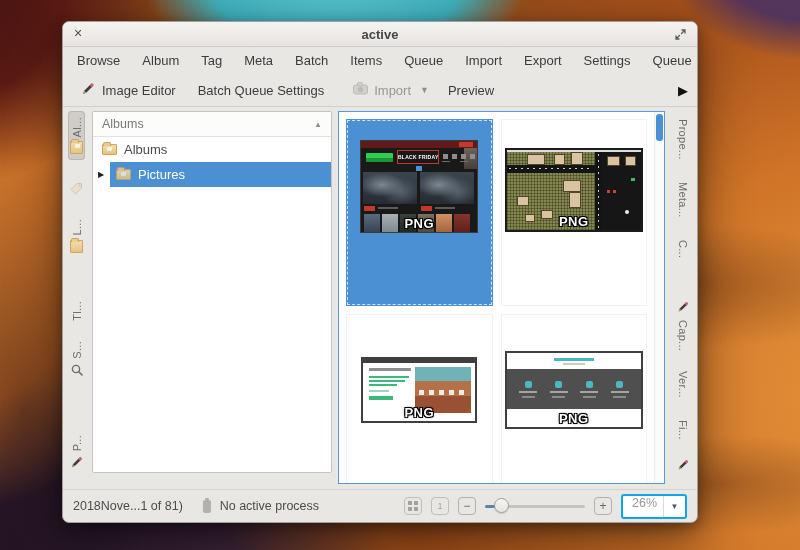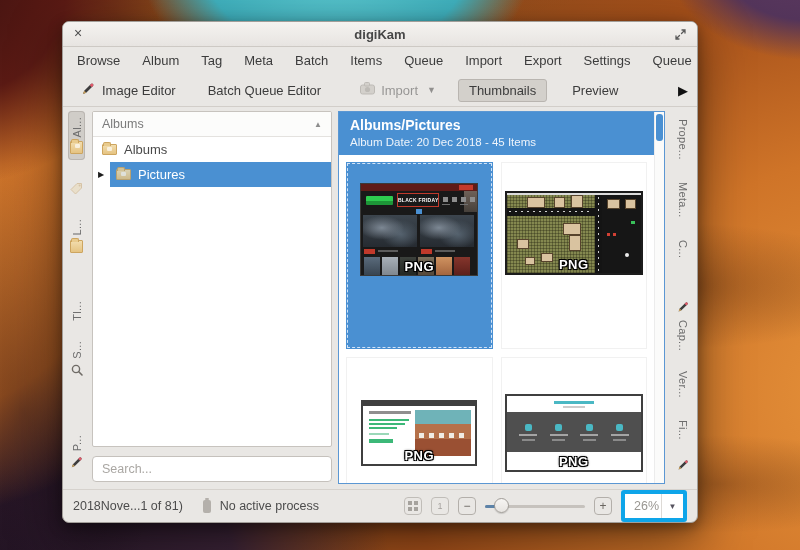--- a/index.html
+++ b/index.html
@@ -33,21 +33,21 @@
   .titlebar { flex:0 0 25px; background:linear-gradient(#f5f3f0,#e7e4e1);
     border-bottom:1px solid #cdc9c4; position:relative; display:flex; align-items:center; justify-content:center; }
   .close-btn { position:absolute; left:11px; top:4px; font-size:14px; line-height:14px; color:#4e4e4e; cursor:default; }
   .win-title { font-size:13px; font-weight:bold; color:#474747; }
   .resize-btn { position:absolute; right:10px; top:5px; }
 
   .menubar { flex:0 0 27px; display:flex; align-items:center; padding:0 14px; gap:22px;
     font-size:13px; color:#3c3c3c; }
   .menu-item { cursor:default; }
 
-  .toolbar { flex:0 0 33px; display:flex; align-items:center; padding:0 10px; gap:18px;
+  .toolbar { flex:0 0 33px; display:flex; align-items:center; padding:0 10px; gap:8px;
     font-size:13px; color:#3c3c3c; border-bottom:1px solid #d2cec9; position:relative; }
   .tb-item { display:flex; align-items:center; gap:6px; padding:4px 7px; white-space:nowrap; }
   .tb-item.active { background:#d3d0cb; border:1px solid #b9b5b0; border-radius:3px; padding:3px 10px; }
   .tb-import { display:flex; align-items:center; gap:6px; opacity:.48; margin-left:10px; padding:4px 4px; }
   .tb-caret { font-size:9px; color:#333; margin-left:3px; }
   .overflow-arrow { position:absolute; right:9px; font-size:13px; color:#101010; }
 
   
   .content { flex:1; display:flex; min-height:0; }
 
@@ -168,22 +168,22 @@
   .sb-btn { width:18px; height:18px; border:1px solid #b3afaa; border-radius:4px;
     display:flex; align-items:center; justify-content:center; background:transparent; color:#767публ26e; }
   .sb-btn.dim { opacity:.75; }
   .sb-one { font-size:9px; color:#8c8884; }
   .sb-glyph { font-size:12px; color:#6a6661; line-height:1; }
   .slider { width:100px; height:18px; position:relative; }
   .slider .track { position:absolute; left:0; right:0; top:8px; height:3px; background:#c6c2bd; border-radius:2px; }
   .slider .fill { position:absolute; left:0; top:8px; width:16px; height:3px; background:#5d83a8; border-radius:2px; }
   .slider .handle { position:absolute; left:9px; top:1px; width:15px; height:15px; border-radius:50%;
     background:linear-gradient(#f7f5f3,#e7e4e0); border:1px solid #a19d98; box-shadow:0 1px 1px rgba(0,0,0,.15); }
-  .zoom-combo { width:66px; height:32px; background:#fff; border:4px solid #0ea5e9; border-radius:3px;
-    display:flex; align-items:center; overflow:hidden; }
+  .zoom-combo { width:66px; height:25px; background:#fff; border:2px solid #0ea5e9; border-radius:3px;
+    display:flex; overflow:hidden; }
   .zoom-val { flex:1; padding-left:9px; font-size:12.5px; color:#9a9792; }
   .zoom-arrow { flex:0 0 22px; height:100%; border-left:1px solid #dddad6; display:flex;
     align-items:center; justify-content:center; font-size:8px; color:#55525e; }
 
   
   .icon-folder { width:15px; height:11px; position:relative; border-radius:1px;
     background:linear-gradient(#f2ddae,#e5c381); border:1px solid #cda55f; flex:0 0 15px; }
   .icon-folder::before { content:''; position:absolute; top:-3px; left:0; width:6px; height:3px;
     background:#e9cb8d; border:1px solid #cda55f; border-bottom:none; border-radius:2px 2px 0 0; }
   .icon-folder.small { width:13px; height:10px; flex-basis:13px; }
@@ -192,21 +192,21 @@
 </style>
 </head>
 <body>
 
 <div class="desktop"></div>
 
 <div class="window">
 
   <div class="titlebar">
     <span class="close-btn">×</span>
-    <span class="win-title">digiKam</span>
+    <span class="win-title">active</span>
     <span class="resize-btn">
       <svg width="13" height="13" viewBox="0 0 13 13">
           <path d="M8 2 H11 V5 M11 2 L7.5 5.5 M5 11 H2 V8 M2 11 L5.5 7.5" stroke="#5a5a5a" stroke-width="1.3" fill="none" stroke-linecap="round"></path>
         </svg>
     </span>
   </div>
 
   <div class="menubar">
     <span class="menu-item">Browse</span>
     <span class="menu-item">Album</span>
@@ -225,33 +225,32 @@
     <span class="tb-item">
       <span>
         <svg width="16" height="16" viewBox="0 0 16 16">
             <path d="M3 13 L4.2 9.8 L11 3 A1.4 1.4 0 0 1 13 5 L6.2 11.8 Z" fill="#3d3d3d"></path>
             <path d="M11 3 A1.4 1.4 0 0 1 13 5 L11.8 6.2 L9.8 4.2 Z" fill="#e05a6a"></path>
             <path d="M3 13 L4.2 9.8 L6.2 11.8 Z" fill="#caa05a"></path>
           </svg>
       </span>
       <span>Image Editor</span>
     </span>
-    <span class="tb-item">Batch Queue Editor</span>
+    <span class="tb-item">Batch Queue Settings</span>
     <span class="tb-import">
       <span>
         <svg width="15" height="13" viewBox="0 0 15 13">
             <rect x="0.5" y="3" width="14" height="9" rx="2" fill="#bcb8b1" stroke="#8f8b84"></rect>
             <rect x="4.5" y="0.5" width="5" height="3.5" rx="1" fill="#bcb8b1" stroke="#8f8b84"></rect>
             <circle cx="7.5" cy="7.5" r="2.6" fill="#8f8b84"></circle>
           </svg>
       </span>
       <span>Import</span>
       <span class="tb-caret">▼</span>
     </span>
-    <span class="tb-item active">Thumbnails</span>
     <span class="tb-item">Preview</span>
 
     <span class="overflow-arrow">▶</span>
   </div>
 
   <div class="content">
 
     <div class="tabstrip left">
       <div class="vtab selected" style="margin-bottom:16px;">
         <span class="vtext-up">Al...</span>
@@ -310,32 +309,25 @@
         <div class="tree-row tree-child">
           <span class="expander">▶</span>
           <span class="row-hl">
             <span class="icon-folder" style="opacity:.85;">
                 <span class="mark"></span>
               </span>
             <span>Pictures</span>
           </span>
         </div>
       </div>
-      <div class="search-box">
-        <input type="text" placeholder="Search..." style="">
-      </div>
     </div>
 
     <div class="main-wrap">
       <div class="main-area">
         <div class="ma-left">
-          <div class="ma-header">
-            <div class="ma-title">Albums/Pictures</div>
-            <div class="ma-sub">Album Date: 20 Dec 2018 - 45 Items</div>
-          </div>
           <div class="thumb-grid">
 
             <div class="cell selected">
               <div class="thumb t1">
                 <span class="bar"></span>
                   <span class="rbtn"></span>
                   <span class="person"></span>
                 <span class="gbtn"></span>
                 <span class="bf">
                     <span>BLACK FRIDAY</span>

